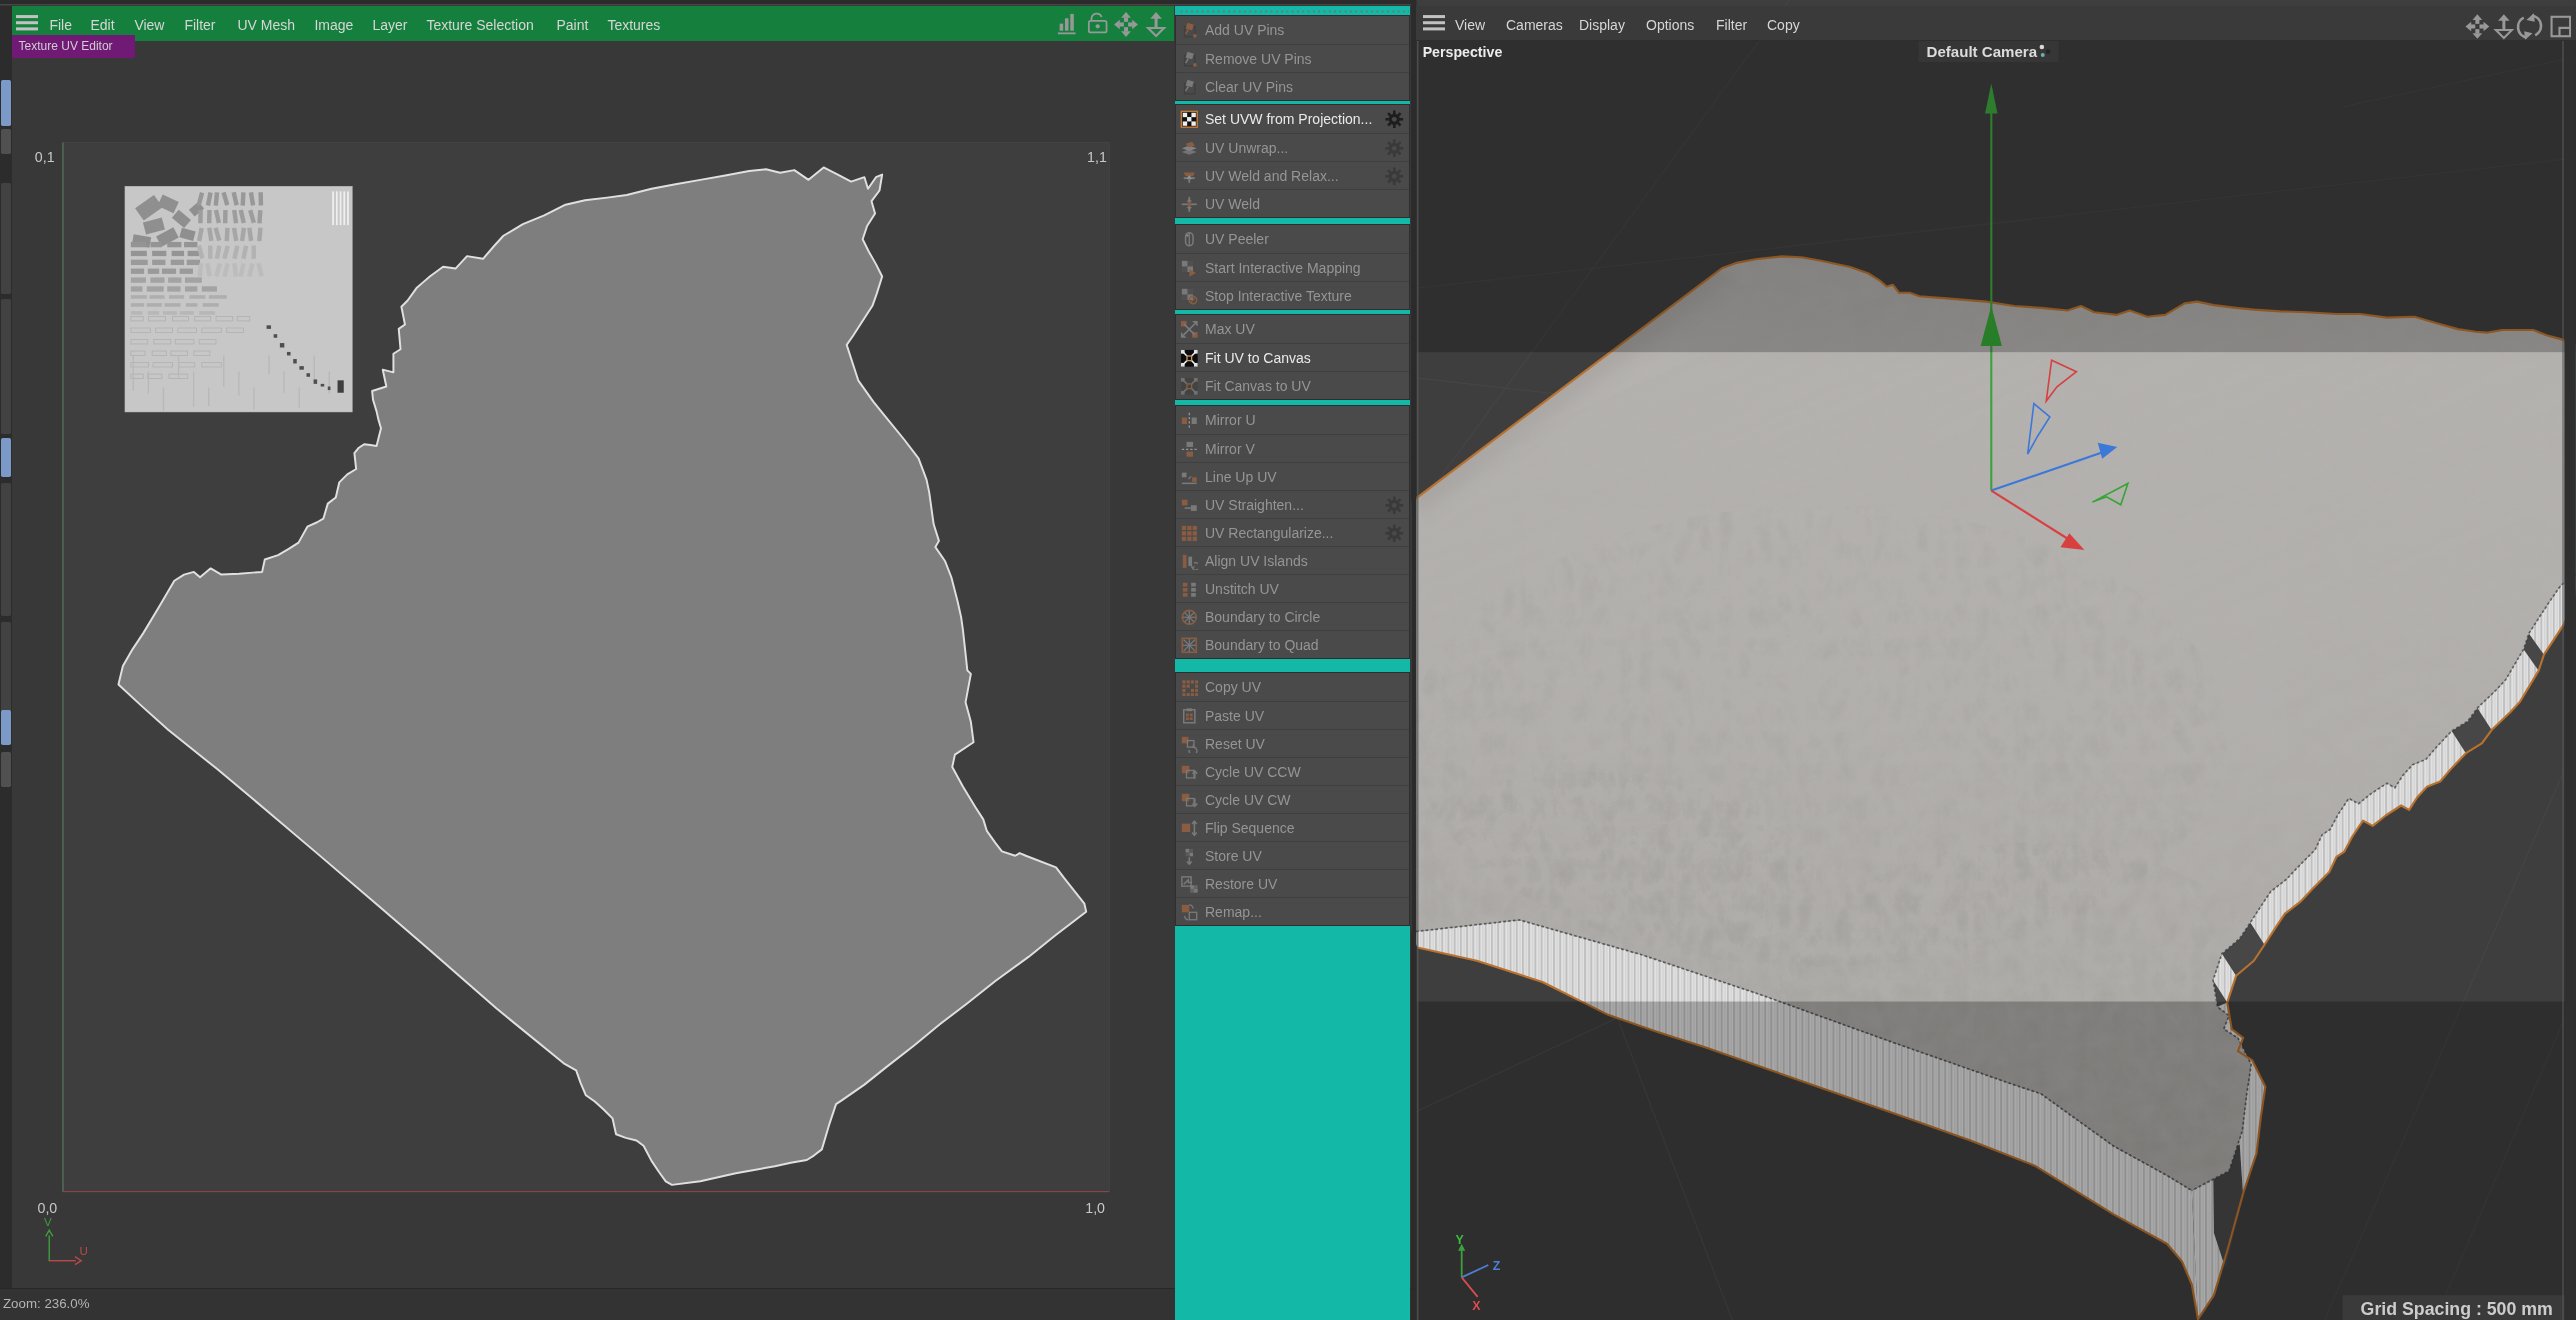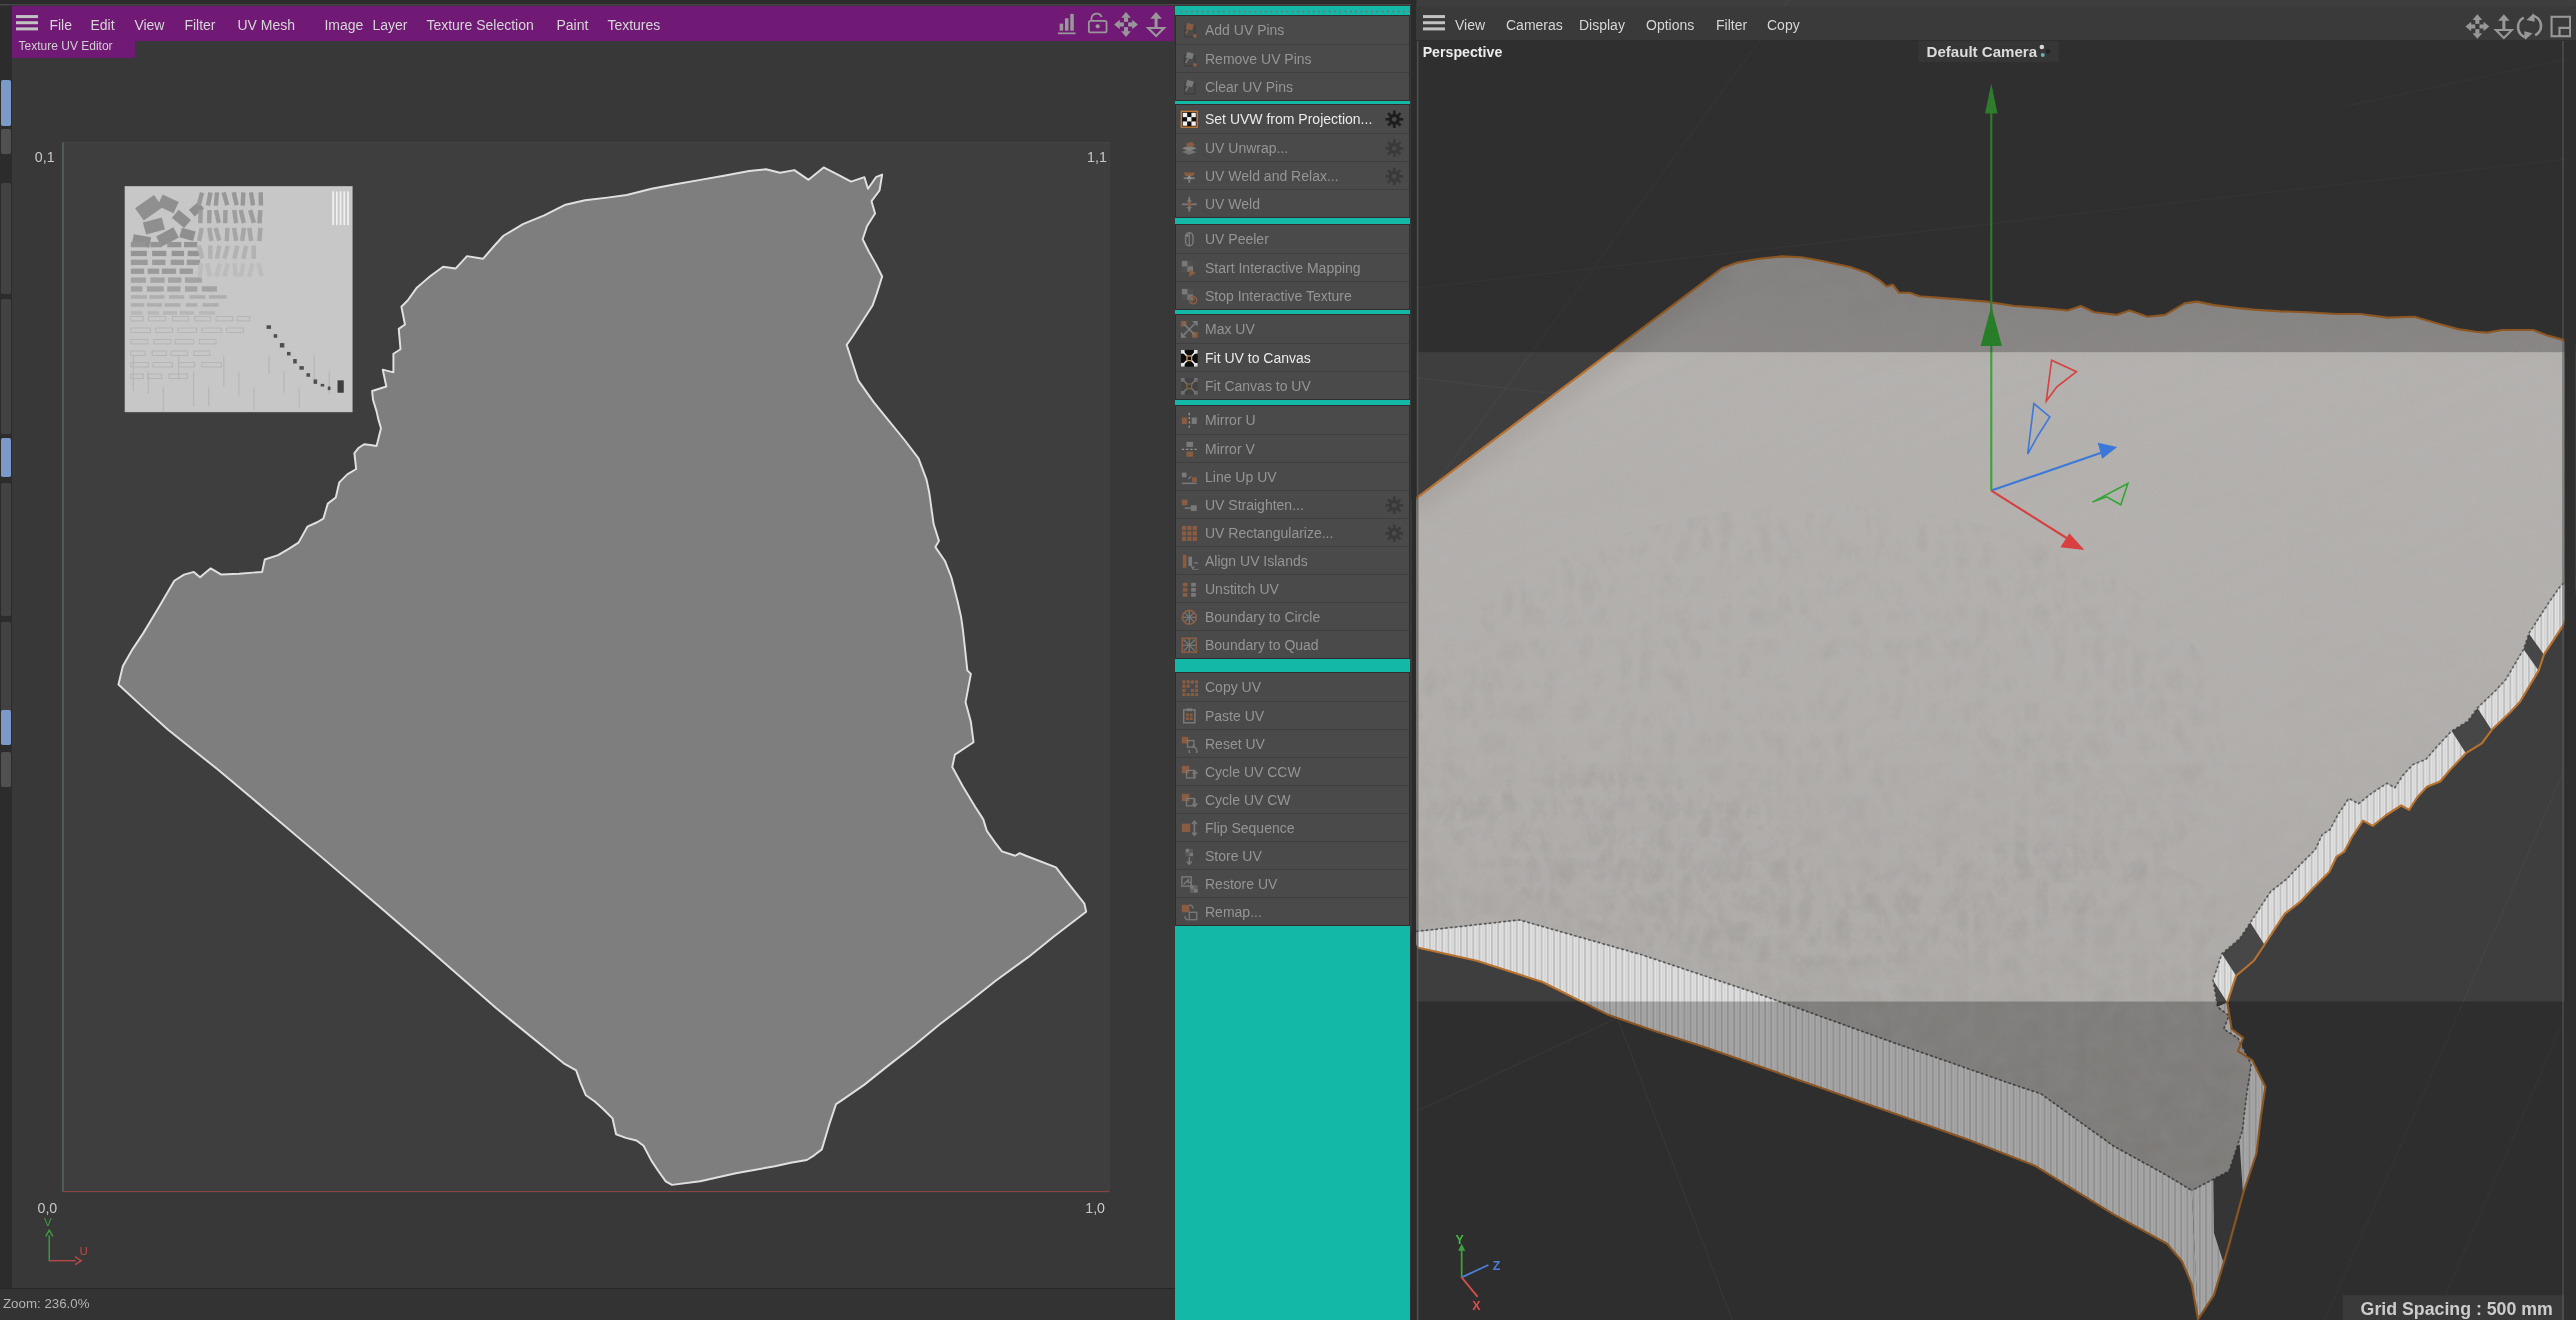--- a/index.html
+++ b/index.html
@@ -1,21 +1,21 @@
 <!DOCTYPE html>
 <html style="font-size:14px"><head><meta charset="utf-8"><style>
 *{margin:0;padding:0;box-sizing:border-box}
 html,body{width:2576px;height:1320px;overflow:hidden;background:#373737;font-family:"Liberation Sans",sans-serif}
 #root{position:absolute;left:0;top:0;width:2576px;height:1320px;background:#383838}
 .abs{position:absolute}
 .mtxt{font-size:14px;color:#d6d6d6;white-space:nowrap}
 #topstrip{left:0;top:0;width:2576px;height:5.3px;background:#2b2b2b;border-bottom:0.9px solid #464646}
 #lstrip{left:0;top:6.2px;width:11.5px;height:1314px;background:#2c2c2c}
 #lstrip div{position:absolute;left:0.9px;width:9.8px;border-radius:1.8px}
-#lmenu{left:12.4px;top:6.2px;width:1162px;height:35px;background:#701a75}
+#lmenu{left:12.4px;top:6.2px;width:1162px;height:35px;background:#15803d}
 #vmenu{left:1416px;top:6.2px;width:1160px;height:35px;background:#3a3a3a;border-bottom:0.9px solid #2e2e2e}
 .mi{position:absolute;top:10.6px}
 #tab{left:12.4px;top:35px;width:123px;height:23px;background:#701a75;color:#cfcfcf;font-size:12px;line-height:23px;padding-left:6.2px}
 #status{left:0;top:1288px;width:1411px;height:32px;background:#333;border-top:0.9px solid #272727;color:#b4b4b4;font-size:13.3px;line-height:30px;padding-left:3px}
 #midpanel{left:1175px;top:6.2px;width:235px;height:1314px;background:#14b8a6}
 #dots{position:absolute;left:1.8px;top:1.8px;width:232px;height:11.5px;background-image:radial-gradient(circle,#717171 0.9px,transparent 1.1px);background-size:5.3px 5.3px;background-position:1.8px 0.9px}
 .grp{position:absolute;left:0;width:235px;background:#4a4a4a;border:0.9px solid #2e2e2e}
 .row{position:relative;width:100%;height:28px;border-top:0.9px solid #3f3f3f}
 .row:first-child{border-top:none}
 .rt{position:absolute;left:29px;top:6.2px;font-size:14px;color:#959595;white-space:nowrap}
@@ -43,21 +43,21 @@
           <rect y="1" width="25" height="3.4"></rect>
           <rect y="8" width="25" height="3.4"></rect>
           <rect y="15" width="25" height="3.4"></rect>
         </g>
       </svg>
  <span class="abs mi mtxt" style="left:37px">File</span>
  <span class="abs mi mtxt" style="left:78px">Edit</span>
  <span class="abs mi mtxt" style="left:122px">View</span>
  <span class="abs mi mtxt" style="left:172px">Filter</span>
  <span class="abs mi mtxt" style="left:225px">UV Mesh</span>
- <span class="abs mi mtxt" style="left:312px">Image</span>
+ <span class="abs mi mtxt" style="left:302px">Image</span>
  <span class="abs mi mtxt" style="left:360px">Layer</span>
  <span class="abs mi mtxt" style="left:414px">Texture Selection</span>
  <span class="abs mi mtxt" style="left:544px">Paint</span>
  <span class="abs mi mtxt" style="left:595px">Textures</span>
  <svg class="abs" style="left:1045px;top:5.3px" width="115" height="27" viewBox="0 0 130 30" fill="none" stroke="#989898" stroke-width="2">
   <g>
           <rect x="3" y="14" width="4" height="8" fill="#989898" stroke="none"></rect>
           <rect x="9" y="8" width="4" height="14" fill="#989898" stroke="none"></rect>
           <rect x="15" y="3" width="4" height="19" fill="#989898" stroke="none"></rect>
           <line x1="1" y1="25" x2="21" y2="25"></line>

